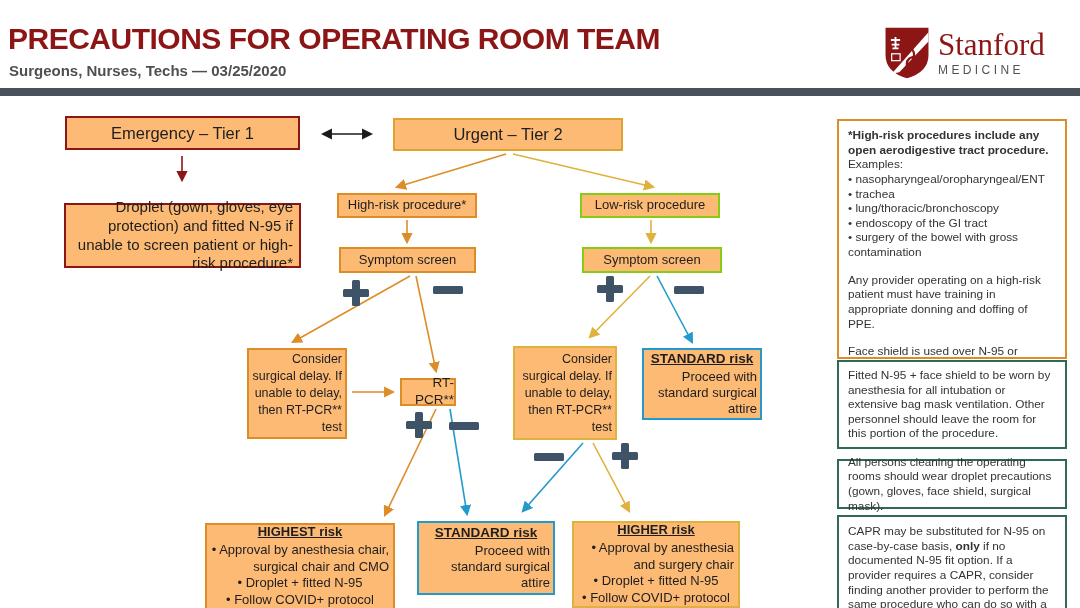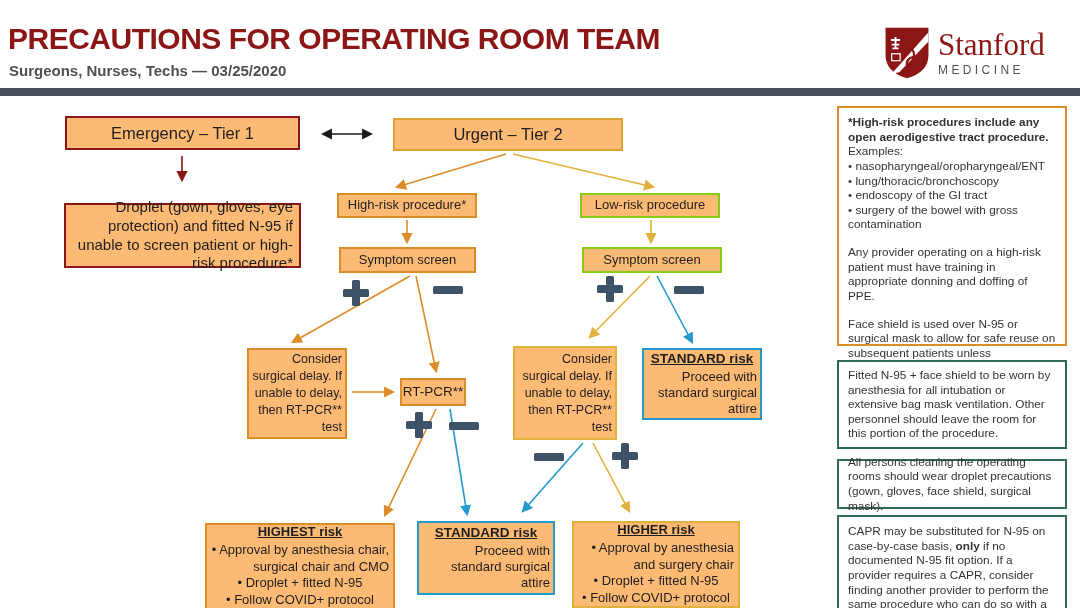--- a/index.html
+++ b/index.html
@@ -112,21 +112,21 @@
   <div class="plus" style="left:343px;top:262px;"></div>
   <div class="minus" style="left:433px;top:268px;"></div>
   <div class="plus" style="left:597px;top:258px;"></div>
   <div class="minus" style="left:674px;top:268px;"></div>
   <div class="plus" style="left:406px;top:394px;"></div>
   <div class="minus" style="left:449px;top:404px;"></div>
   <div class="minus" style="left:534px;top:435px;"></div>
   <div class="plus" style="left:612px;top:425px;"></div>
 
   <div class="box b-orange3" style="left:247px;top:330px;width:100px;height:91px;font-size:12.5px;line-height:1.36;padding:2px 3px;">Consider surgical delay. If unable to delay, then RT-PCR** test</div>
-  <div class="box b-orange3" style="left:400px;top:360px;width:66px;height:28px;font-size:13.5px;">RT-PCR**</div>
+  <div class="box b-orange3" style="left:400px;top:360px;width:56px;height:28px;font-size:13.5px;">RT-PCR**</div>
   <div class="box b-gold3" style="left:513px;top:328px;width:104px;height:94px;font-size:12.5px;line-height:1.36;padding:2px 3px;">Consider surgical delay. If unable to delay, then RT-PCR** test</div>
 
   <div class="box b-blue" style="left:642px;top:330px;width:120px;height:72px;font-size:13px;padding:3px;">
     <div class="risk-title">STANDARD risk</div>
     <div>Proceed with standard surgical attire</div>
   </div>
 
   <div class="box b-orange3 bullets" style="left:205px;top:505px;width:190px;height:87px;padding:3px 4px;">
     <div class="risk-title">HIGHEST risk</div>
     <div>• Approval by anesthesia chair, surgical chair and CMO</div>
@@ -139,23 +139,24 @@
     <div>Proceed with standard surgical attire</div>
   </div>
 
   <div class="box b-gold3 bullets" style="left:572px;top:503px;width:168px;height:87px;padding:17px 4px;">
     <div class="risk-title">HIGHER risk</div>
     <div>• Approval by anesthesia and surgery chair</div>
     <div>• Droplet + fitted N-95</div>
     <div>• Follow COVID+ protocol</div>
   </div>
 
-  <div class="side b-orange3" style="top:88px;height:240px;">
+  <div class="side b-orange3" style="top:101px;height:240px;">
     <p style="margin-bottom:0;"><b>*High-risk procedures include any open aerodigestive tract procedure.</b><span> Examples:</span></p>
     <div class="bl">• nasopharyngeal/oropharyngeal/ENT</div>
+    <div class="bl">• trachea</div>
     <div class="bl">• lung/thoracic/bronchoscopy</div>
     <div class="bl">• endoscopy of the GI tract</div>
     <div class="bl" style="margin-bottom:13px;">• surgery of the bowel with gross contamination</div>
     <p>Any provider operating on a high-risk patient must have training in appropriate donning and doffing of PPE.</p>
     <p>Face shield is used over N-95 or surgical mask to allow for safe reuse on subsequent patients unless COVID+/PUI.</p>
   </div>
 
   <div class="side b-teal" style="top:342px;height:89px;display:flex;align-items:center;">Fitted N-95 + face shield to be worn by anesthesia for all intubation or extensive bag mask ventilation. Other personnel should leave the room for this portion of the procedure.</div>
 
   <div class="side b-teal" style="top:441px;height:50px;display:flex;align-items:center;">All persons cleaning the operating rooms should wear droplet precautions (gown, gloves, face shield, surgical mask).</div>

